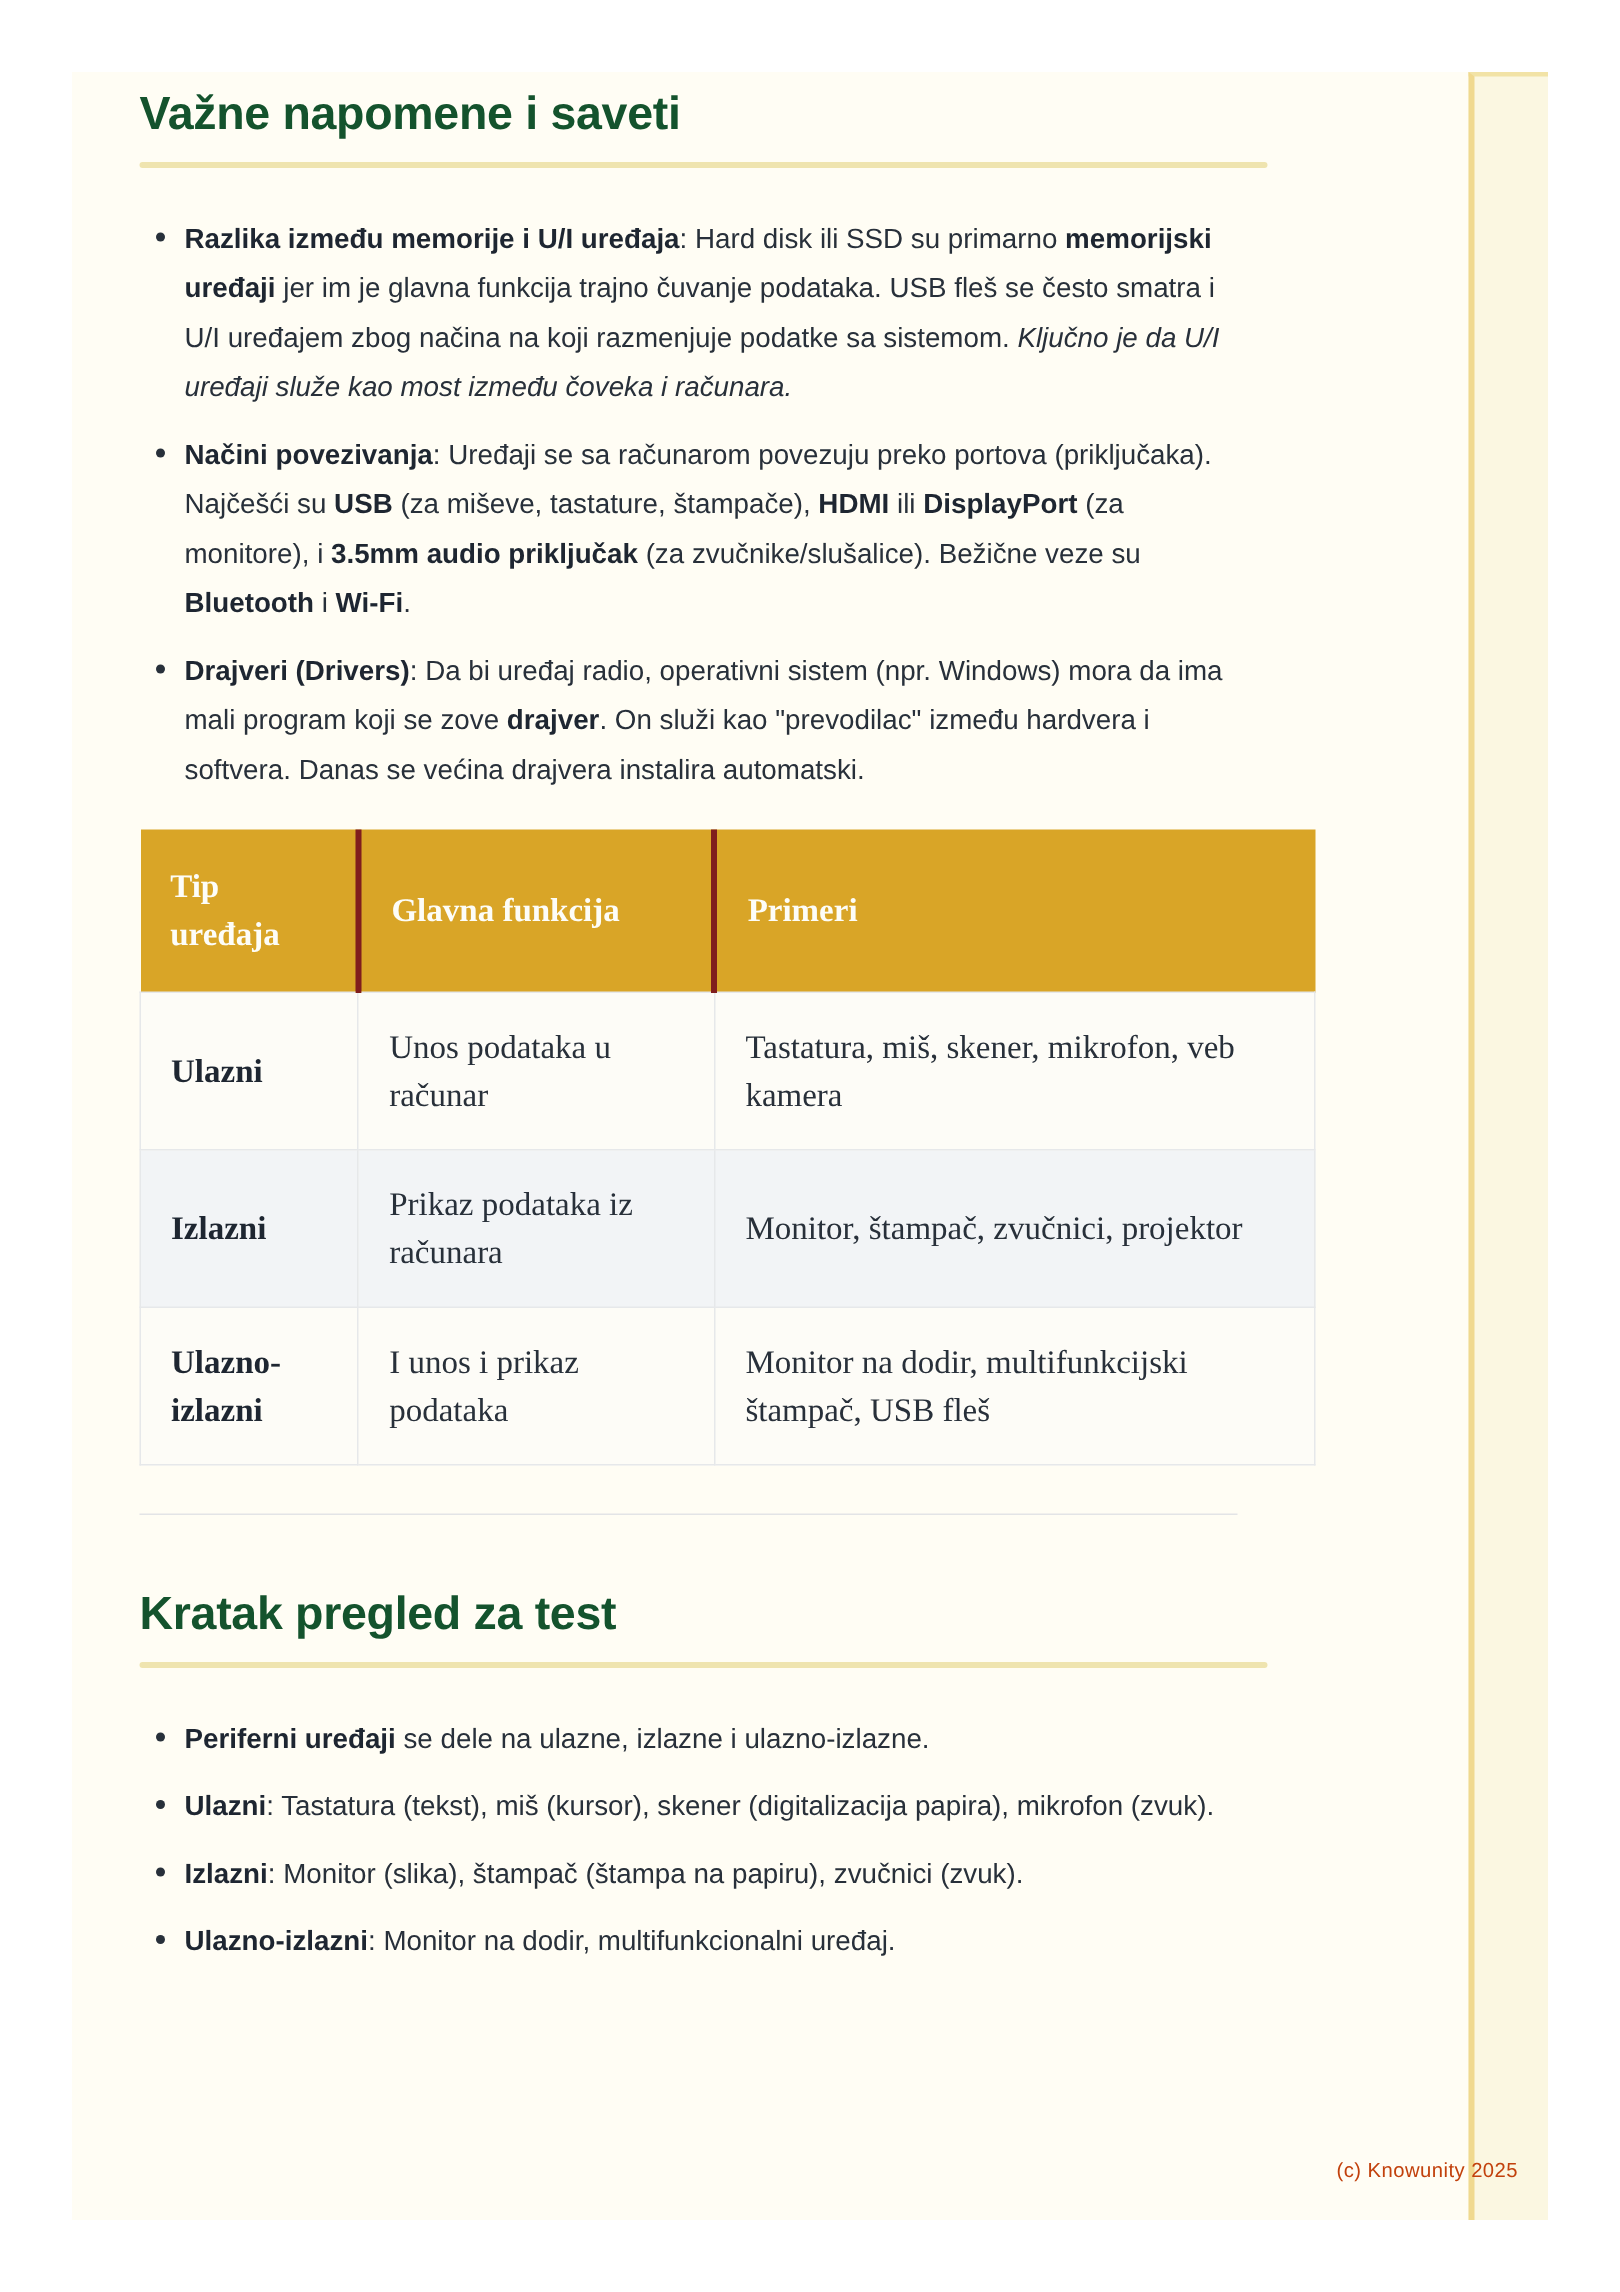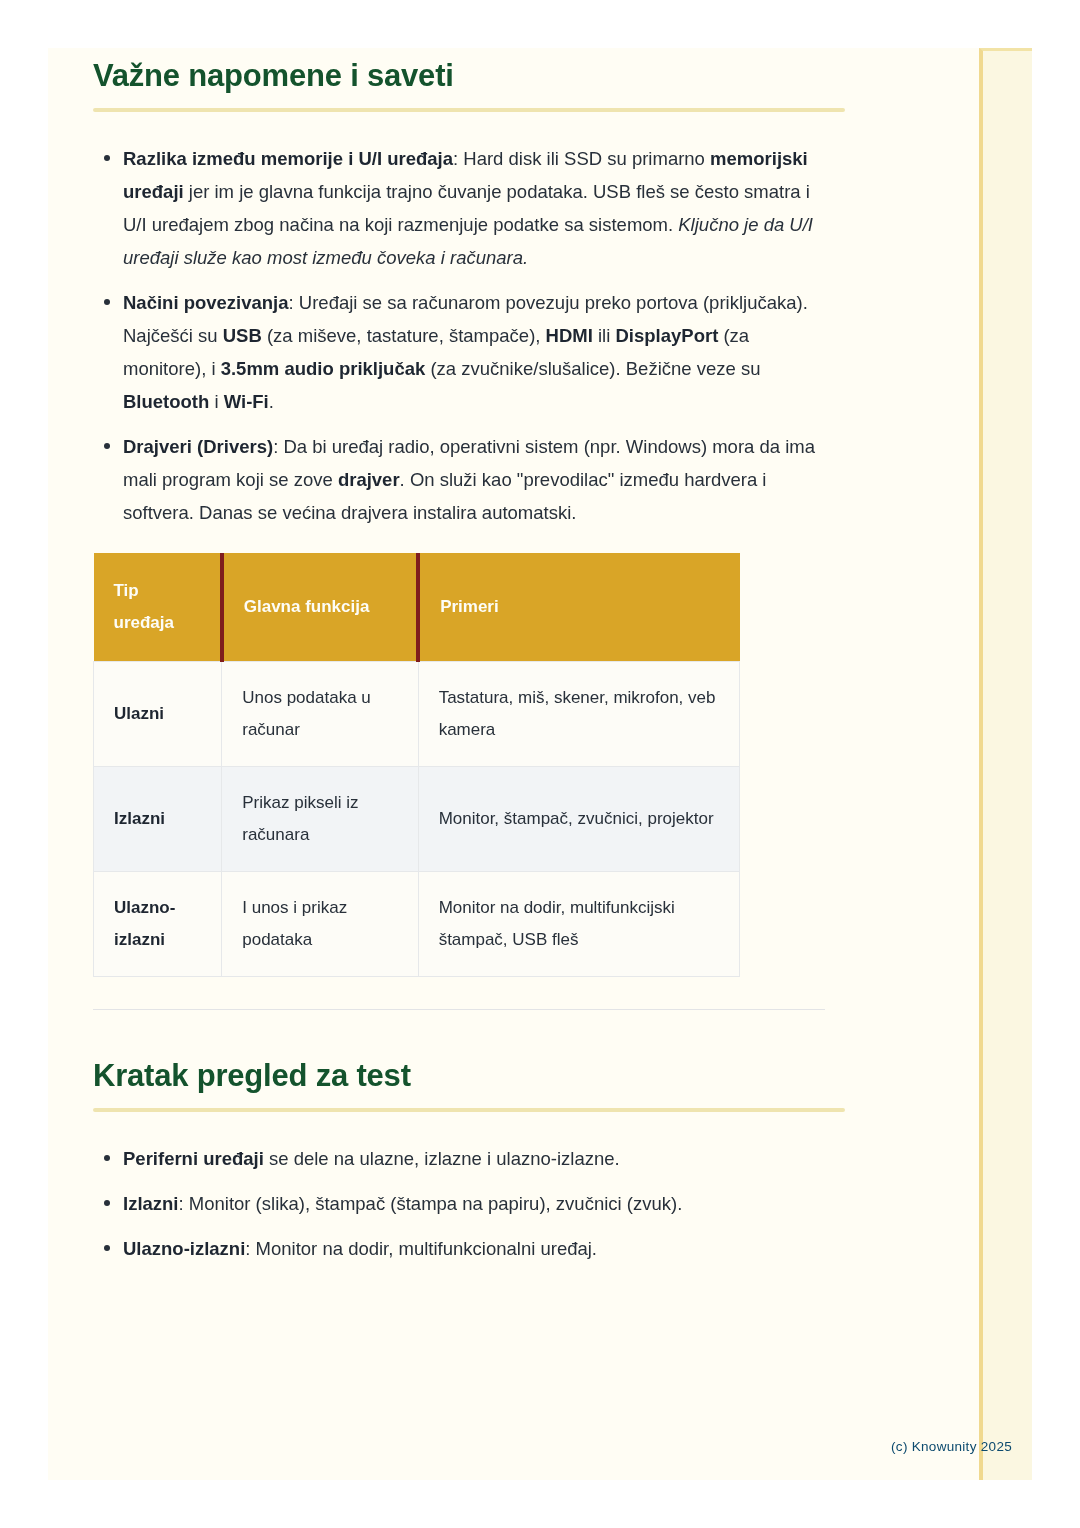--- a/index.html
+++ b/index.html
@@ -81,24 +81,25 @@
     width: 6px;
     height: 6px;
     border-radius: 50%;
     background: #28303A;
   }
   ul.bullets b { font-weight: 700; color: #1E2631; text-align: center; }
   ul.bullets i { font-style: italic; }
 
   table.data-table {
     margin-top: 24px;
-    width: 647px;
+    width: 784px;
     border-collapse: collapse;
-    font-size: 17px;
+    font-size: 22px;
     line-height: 32px;
+    font-family: Liberation Serif, serif;
   }
   table.data-table col.c1 { width: 136px; }
   table.data-table col.c2 { width: 222px; }
   table.data-table col.c3 { width: 374px; }
   table.data-table th {
     background: #D9A527;
     color: #FDFDF8;
     font-weight: 700;
     text-align: left;
     vertical-align: middle;
@@ -120,21 +121,21 @@
     border-top: 1px solid #E3E4E6;
     margin: 32px 0 0 0;
     width: 732px;
   }
   .footer {
     position: absolute;
     right: 20px;
     bottom: 26px;
     font-size: 13.5px;
     letter-spacing: 0.3px;
-    color: #0c4a6e;
+    color: #c2410c;
     z-index: 3;
   }
 </style>
 </head>
 <body>
 
 <div class="sheet">
   <div class="edge-strip"></div>
 
   <div class="content">
@@ -162,38 +163,39 @@
         </tr>
       </thead>
       <tbody>
         <tr>
           <td class="col-tip">Ulazni</td>
           <td>Unos podataka u računar</td>
           <td>Tastatura, miš, skener, mikrofon, veb kamera</td>
         </tr>
         <tr class="alt">
           <td class="col-tip">Izlazni</td>
-          <td>Prikaz pikseli iz računara</td>
+          <td>Prikaz podataka iz računara</td>
           <td>Monitor, štampač, zvučnici, projektor</td>
         </tr>
         <tr>
           <td class="col-tip">Ulazno-izlazni</td>
           <td>I unos i prikaz podataka</td>
           <td>Monitor na dodir, multifunkcijski štampač, USB fleš</td>
         </tr>
       </tbody>
     </table>
 
     <hr class="section-divider">
 
     <h2 class="section-title">Kratak pregled za test</h2>
     <div class="title-rule"></div>
 
     <ul class="bullets">
       <li><b>Periferni uređaji</b><span> se dele na ulazne, izlazne i ulazno-izlazne.</span></li>
+      <li><b>Ulazni</b><span>: Tastatura (tekst), miš (kursor), skener (digitalizacija papira), mikrofon (zvuk).</span></li>
       <li><b>Izlazni</b><span>: Monitor (slika), štampač (štampa na papiru), zvučnici (zvuk).</span></li>
       <li><b>Ulazno-izlazni</b><span>: Monitor na dodir, multifunkcionalni uređaj.</span></li>
     </ul>
 
   </div>
 
   <div class="footer">(c) Knowunity 2025</div>
 </div>
 
 </body></html>

